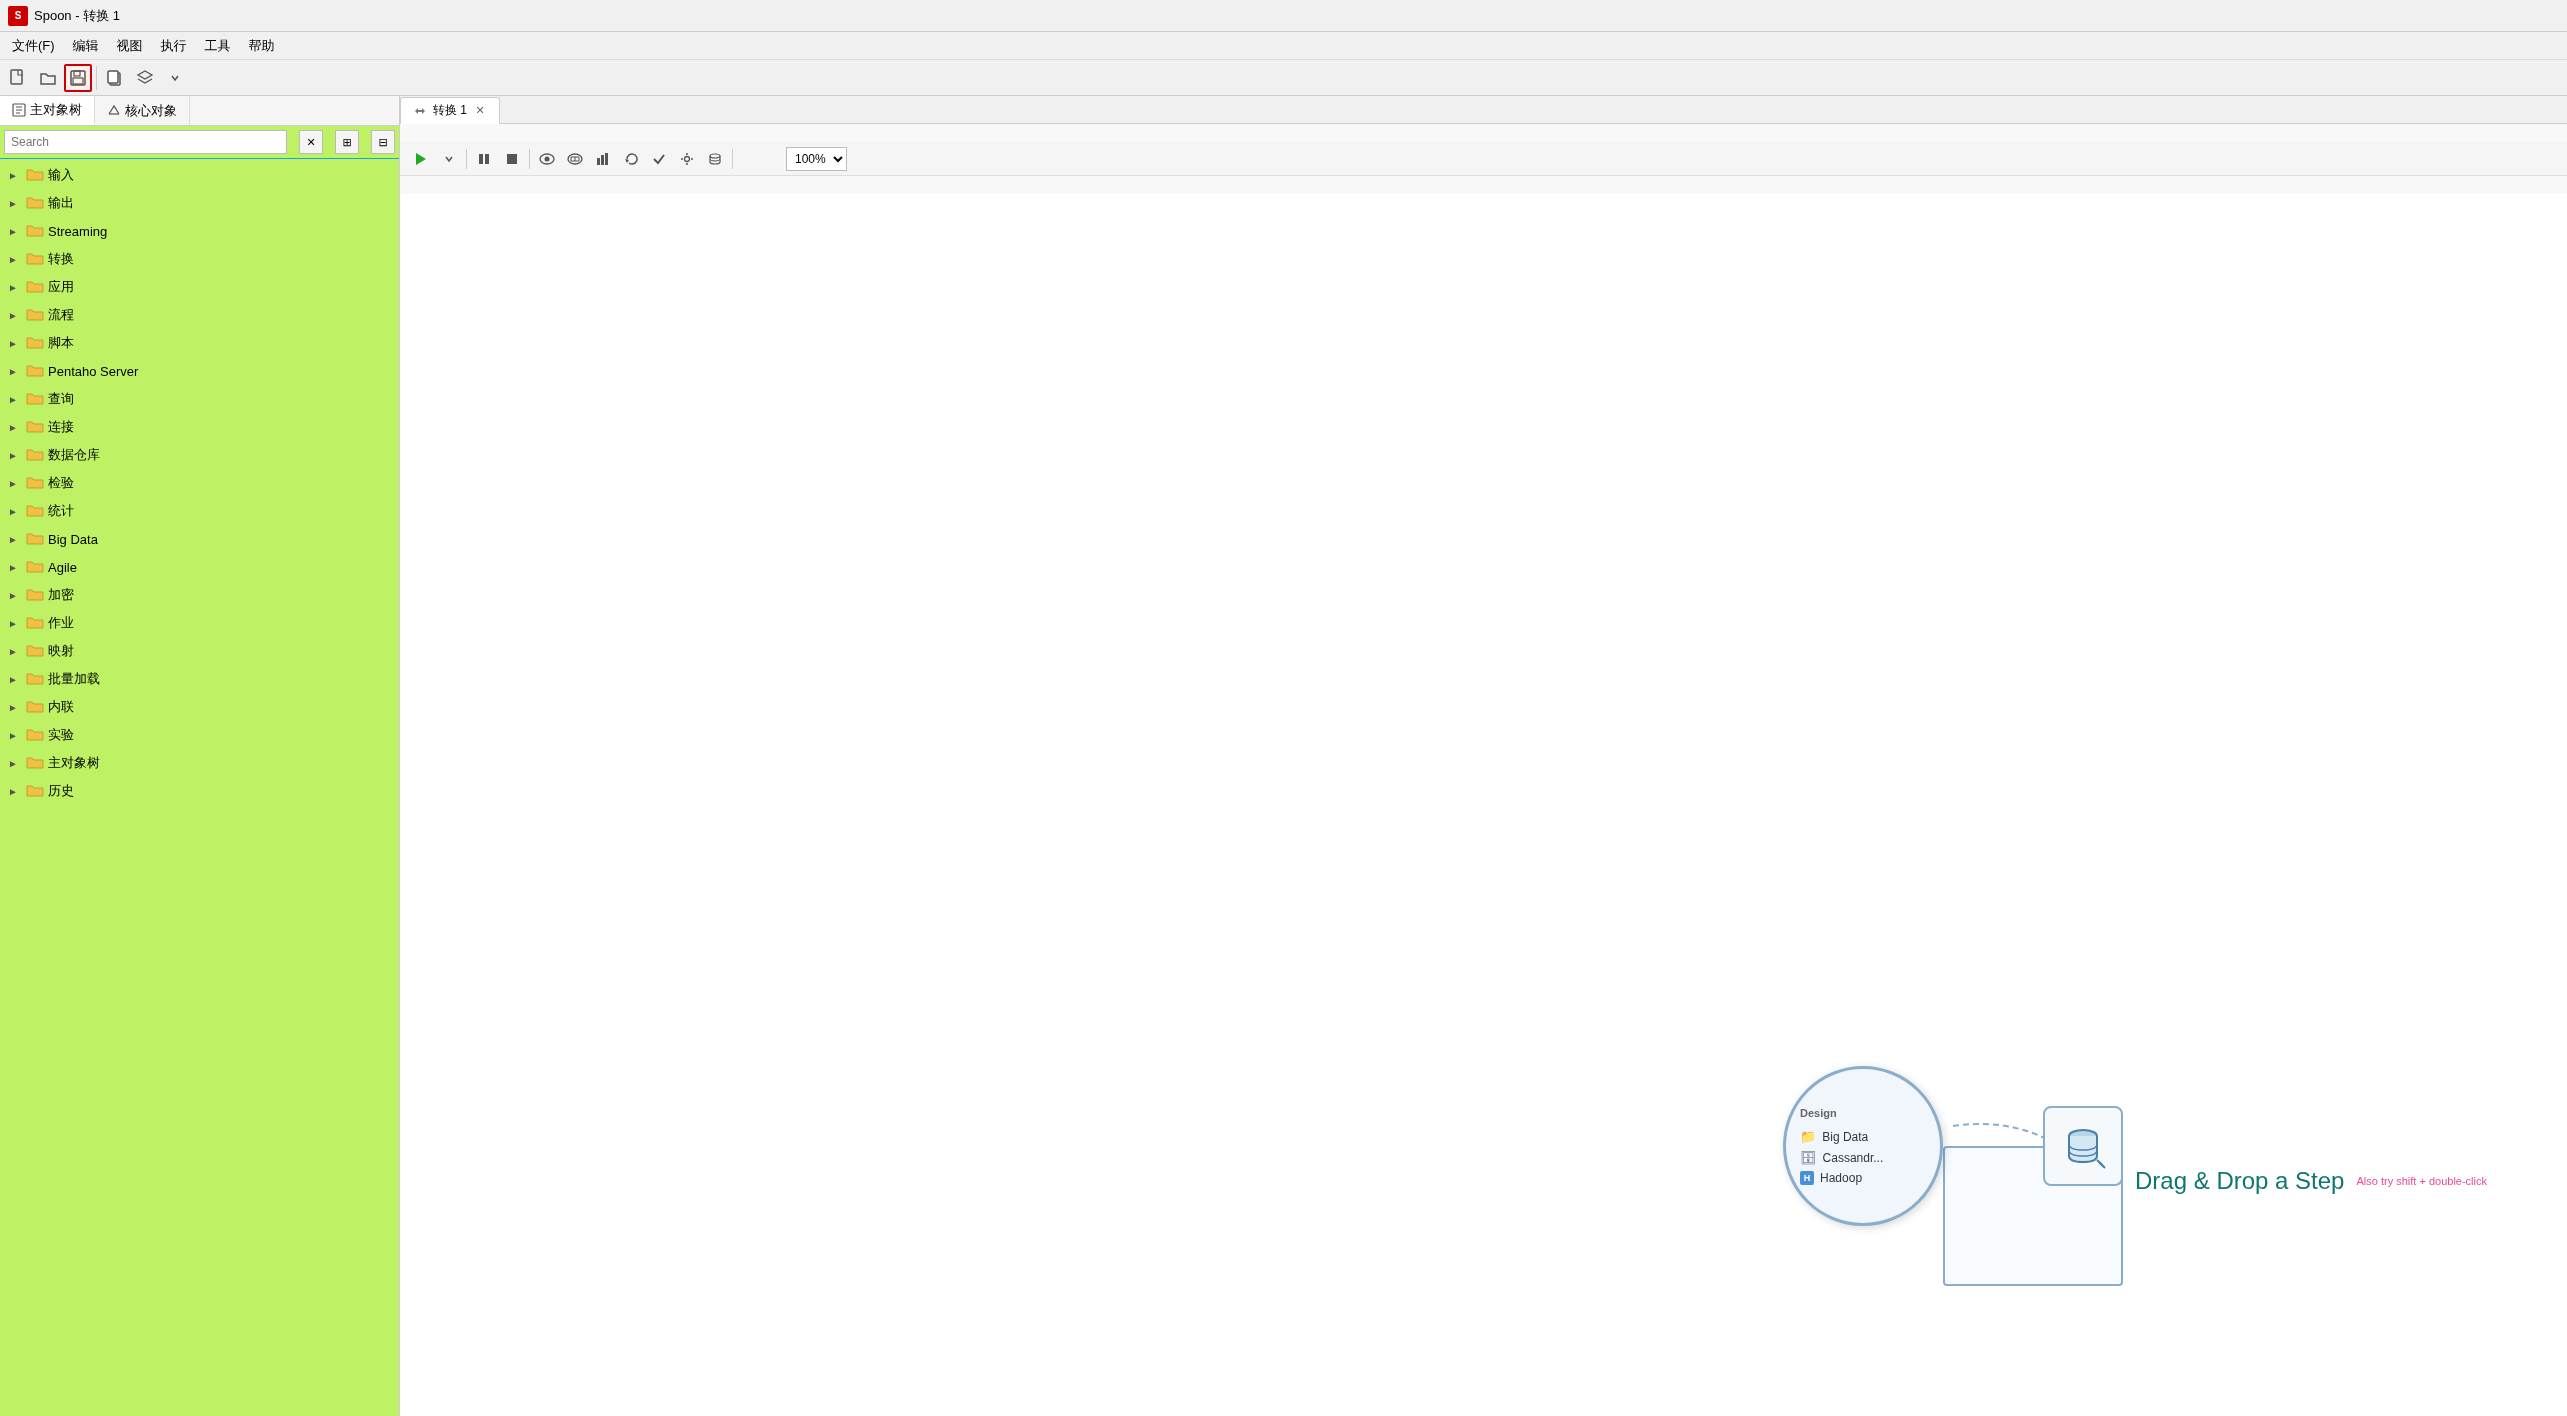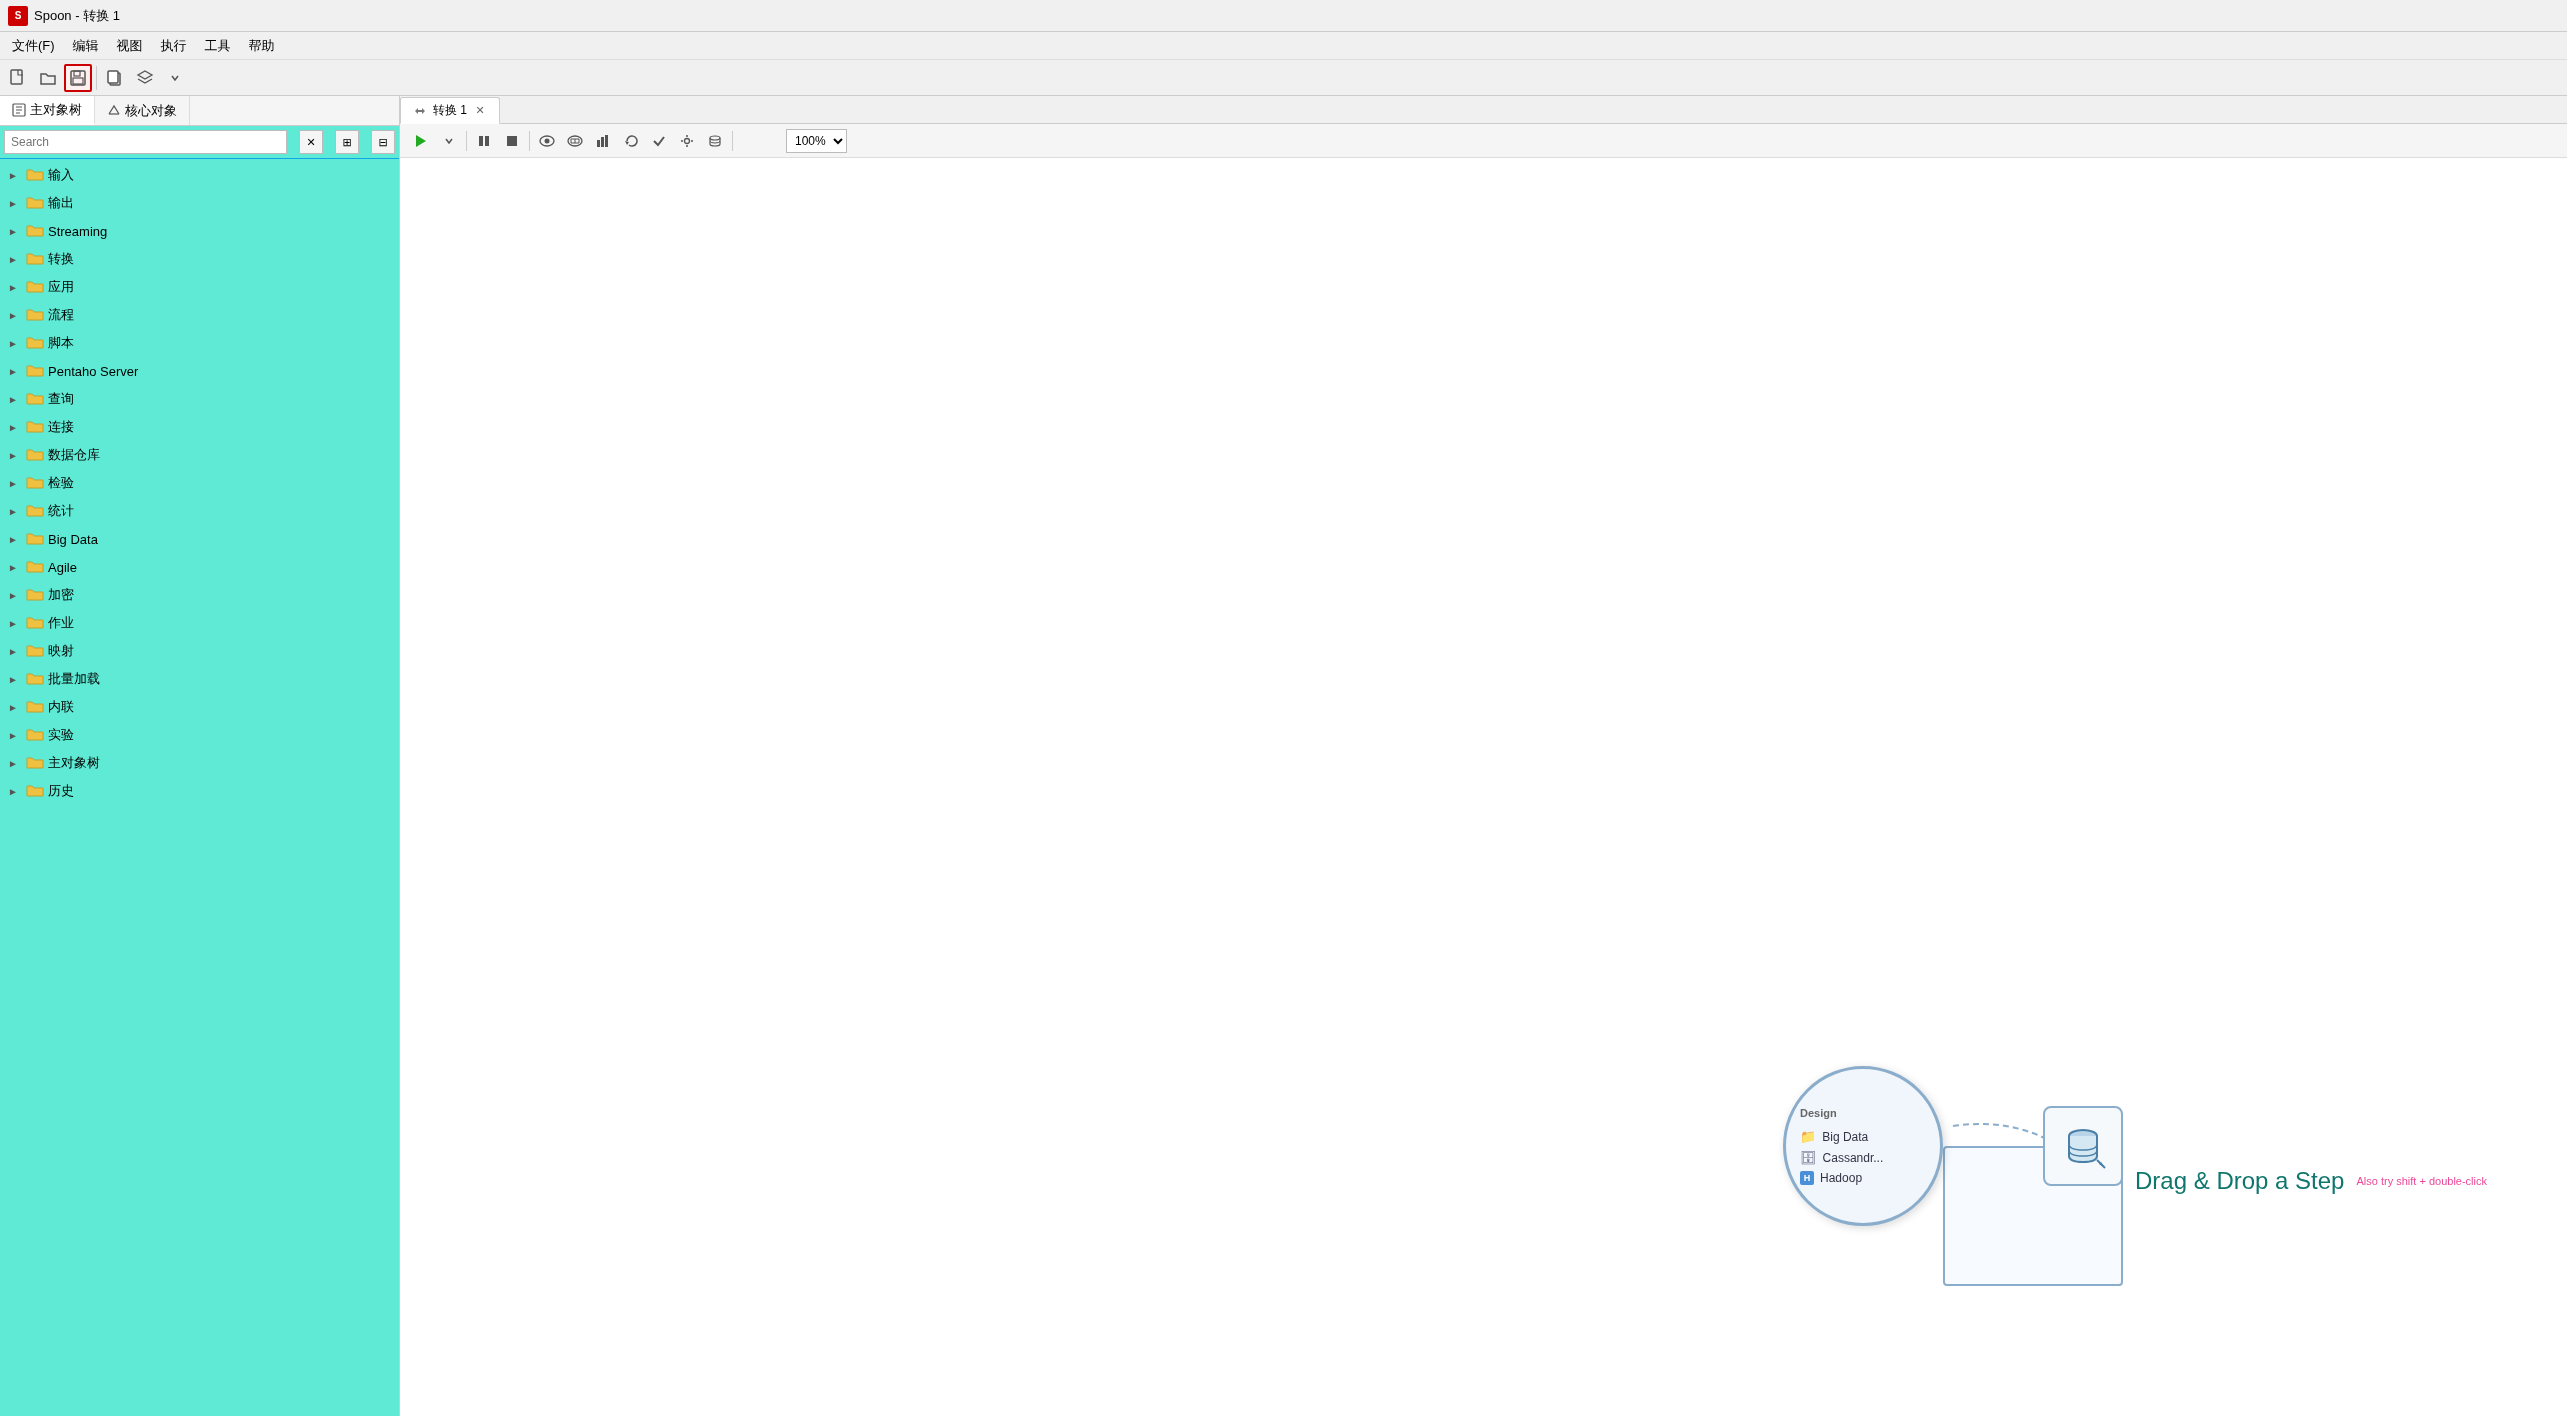--- a/index.html
+++ b/index.html
@@ -69,21 +69,21 @@
 
     
     #main-area {
       display: flex;
       height: calc(1416px - 32px - 28px - 36px);
     }
 
     
     #left-panel {
       width: 400px;
-      background: #5eead4;
+      background: #bef264;
       border-right: 1px solid #ccc;
       display: flex;
       flex-direction: column;
     }
 
     
     #left-tabs {
       display: flex;
       align-items: center;
       background: #f5f5f5;
@@ -157,20 +157,21 @@
     .tree-label {
       font-size: 13px;
     }
 
     
     #right-panel {
       flex: 1;
       display: flex;
       flex-direction: column;
       background: #f8f8f8;
+      gap: 18px;
     }
 
     
     #canvas-tabs {
       background: #f0f0f0;
       height: 28px;
       display: flex;
       align-items: flex-end;
       border-bottom: 1px solid #ccc;
     }

